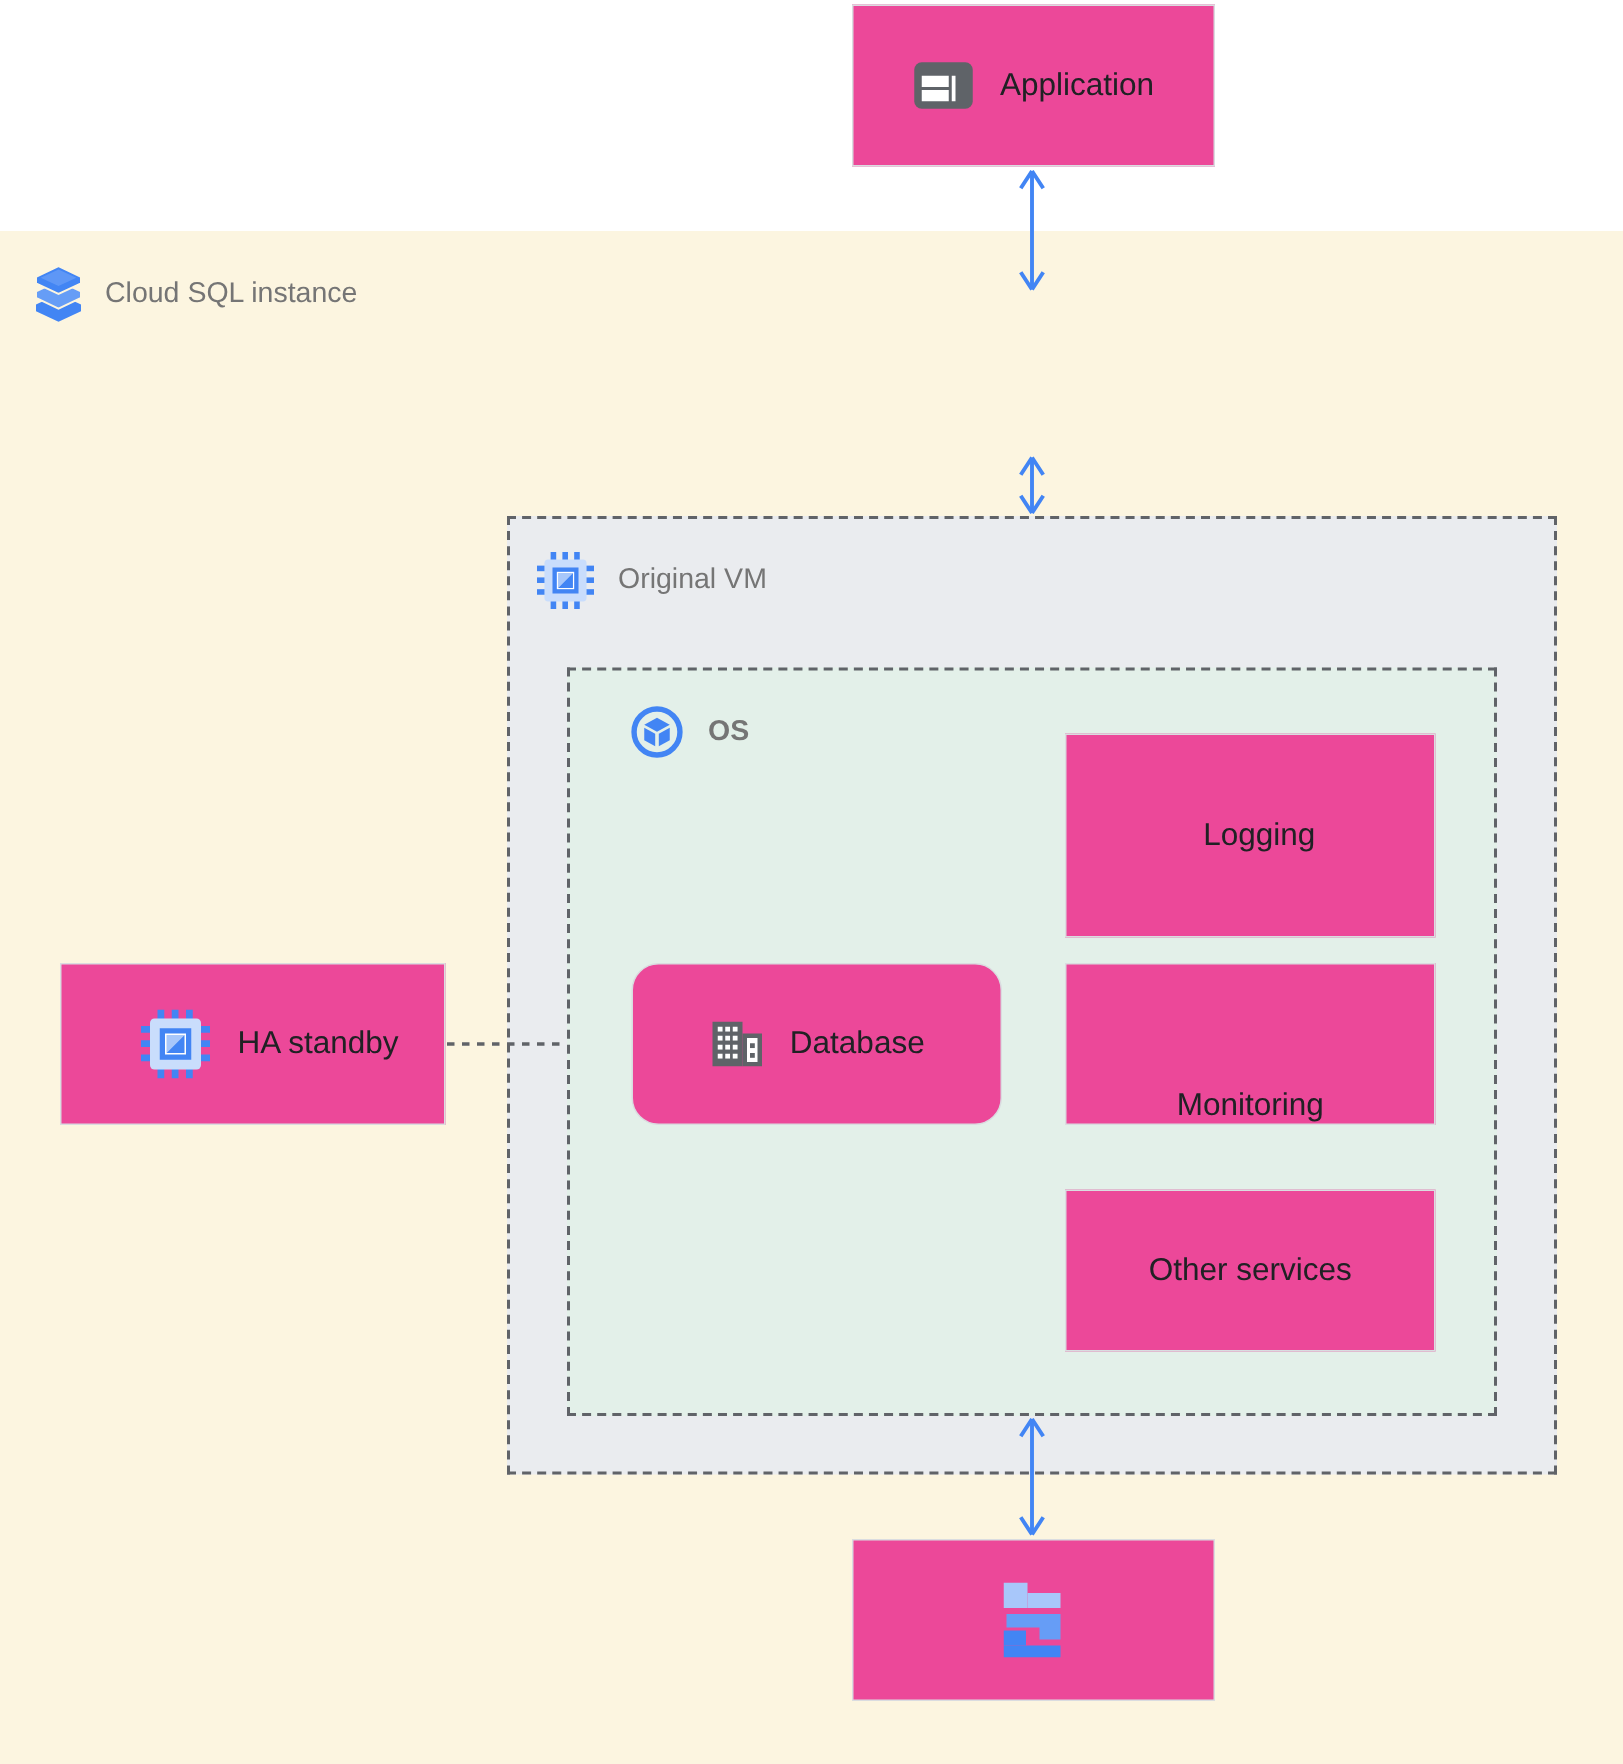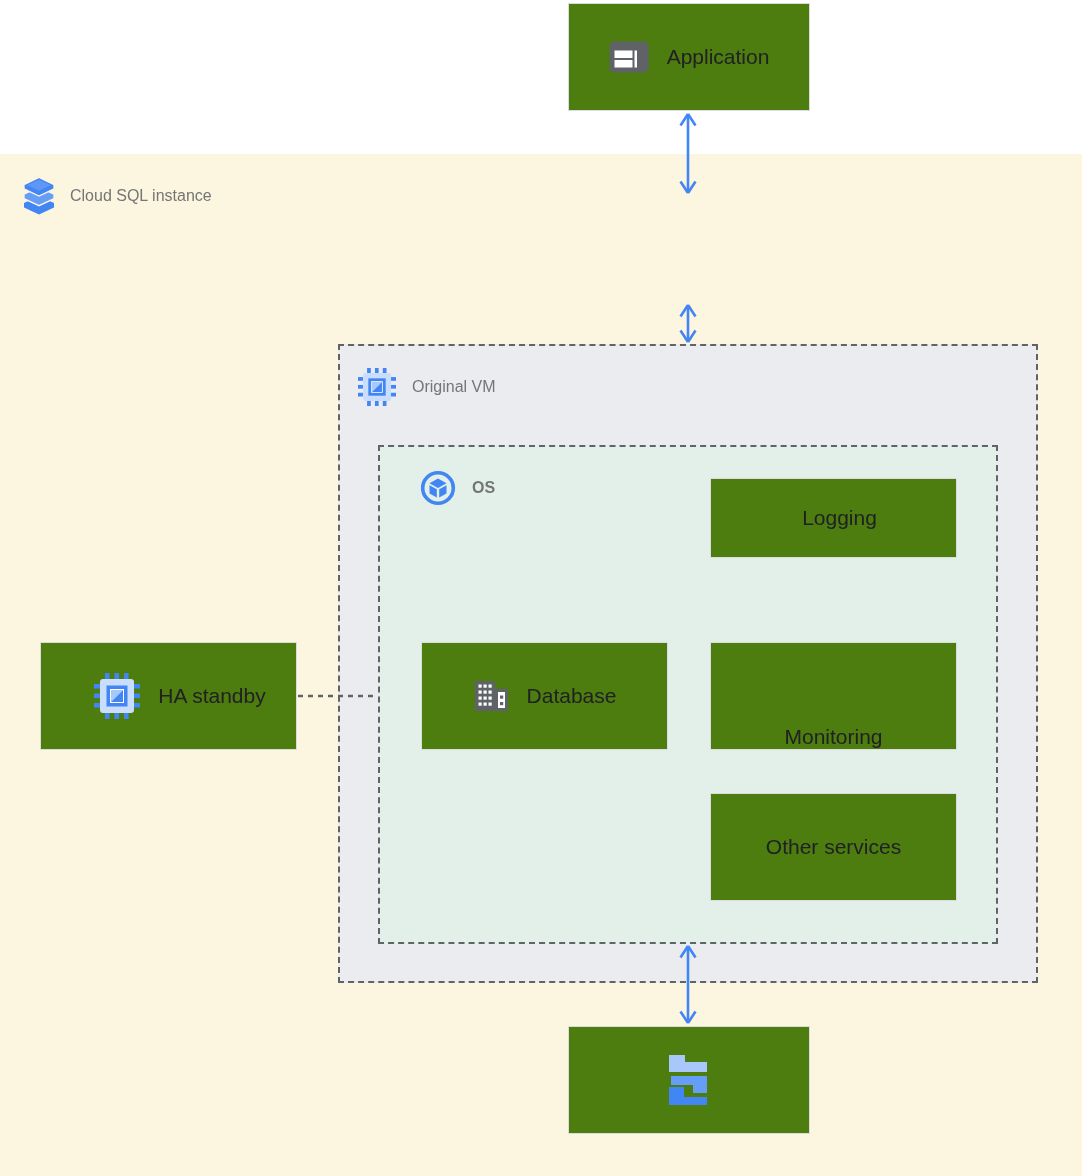--- a/index.html
+++ b/index.html
@@ -13,33 +13,33 @@
   }
   .vm-zone {
     position:absolute; left:338px; top:344px; width:700px; height:639px;
     background:#eaecef; border:2px dashed #606368; box-sizing:border-box;
   }
   .os-zone {
     position:absolute; left:378px; top:445px; width:620px; height:499px;
     background:#e3f0e9; border:2px dashed #606368; box-sizing:border-box;
   }
   .node {
-    position:absolute; background:#4d7c0f; border:1px solid #dadce0;
+    position:absolute; background:#ec4899; border:1px solid #dadce0;
     box-sizing:border-box; display:flex; align-items:center; justify-content:center;
     gap:18px; color:#202124; font-size:21px;
   }
   .node .lbl { white-space:nowrap; }
   .zone-label {
     position:absolute; display:flex; align-items:center; gap:16px;
-    color:#757575; font-size:16px;
+    color:#757575; font-size:19px;
   }
   #app-box        { left:568px; top:3px;    width:242px; height:108px; }
   #staticip-box   { left:568px; top:195px;  width:242px; height:108px; }
-  #logging-box    { left:710px; top:478px;  width:247px; height:80px;padding-left:12px; }
-  #database-box   { left:421px; top:642px;  width:247px; height:108px; }
+  #logging-box    { left:710px; top:489px;  width:247px; height:136px;padding-left:12px; }
+  #database-box   { left:421px; top:642px;  width:247px; height:108px;border-radius:18px; }
   #monitoring-box { left:710px; top:642px;  width:247px; height:108px;align-items:flex-end; }
   #other-box      { left:710px; top:793px;  width:247px; height:108px; }
   #ha-box         { left:40px;  top:642px;  width:257px; height:108px;padding-left:23px; }
   #pd-box         { left:568px; top:1026px; width:242px; height:108px; gap:22px; }
   #pd-box .lbl { white-space:normal; width:110px; line-height:1.3; }
   #cloudsql-label { left:24px;  top:172px; height:48px; }
   #vm-label       { left:358px; top:366px; height:42px; }
   #os-label       { left:420px; top:468px; height:40px;font-weight:bold; }
   .overlay { position:absolute; left:0; top:0; pointer-events:none; }
   svg { display:block; }

